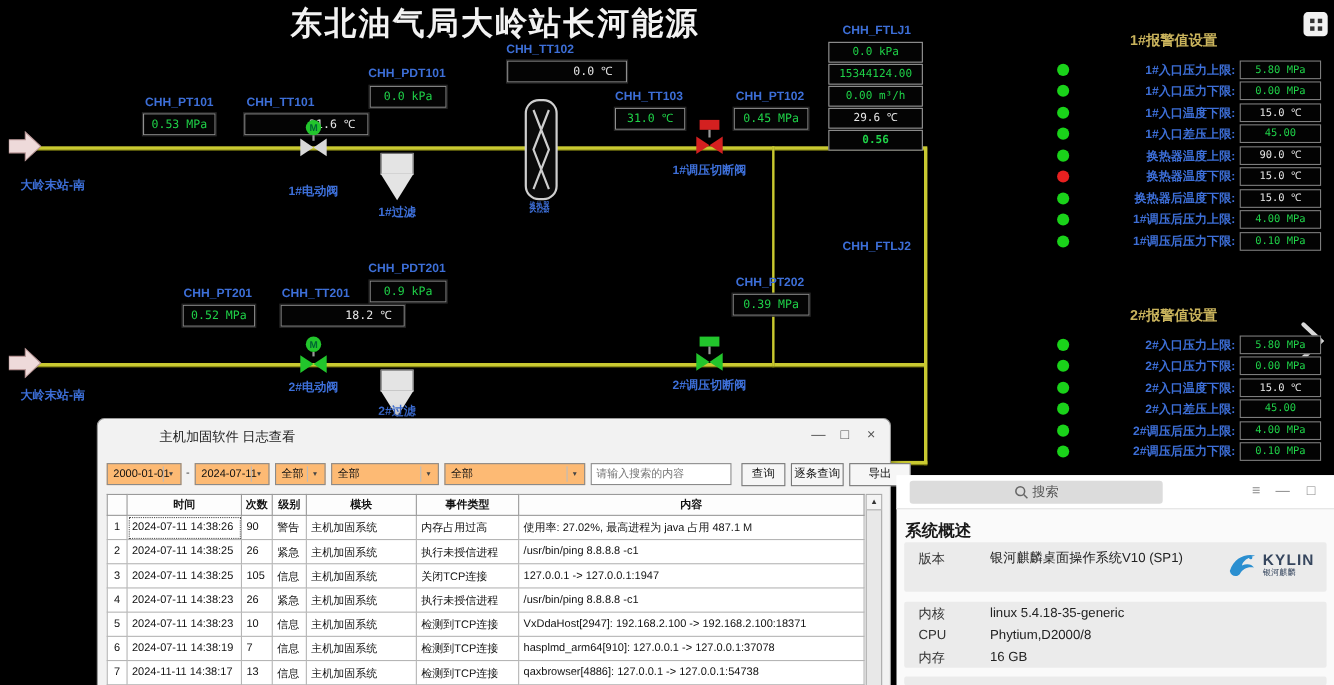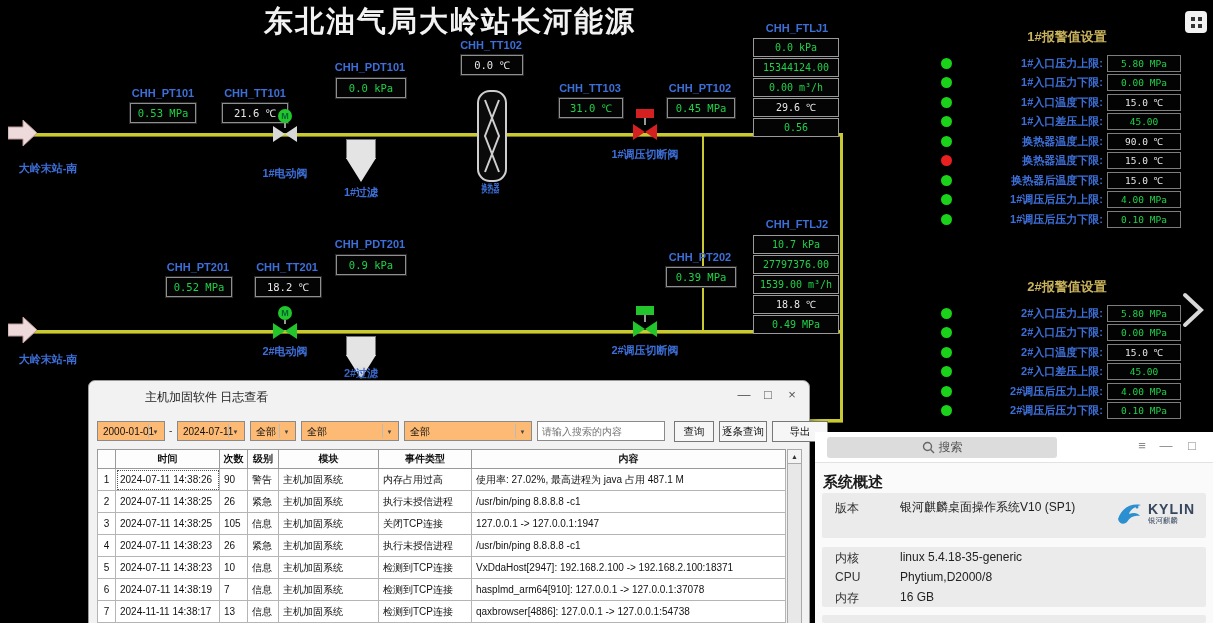--- a/index.html
+++ b/index.html
@@ -5,21 +5,21 @@
   html,body{margin:0;padding:0;background:#222;}
   #stage{position:relative;width:1213px;height:623px;background:#000;overflow:hidden;
          font-family:"Liberation Sans",sans-serif;}
   
   .scada-title{position:absolute;left:150px;top:2px;width:600px;text-align:center;
     color:#f2f2f2;font-size:29px;font-weight:bold;letter-spacing:2px;}
   .pipe{position:absolute;background:#c9c931;box-shadow:0 1px 0 #7a7a10;}
   .lbl{position:absolute;color:#3d6fd8;font-weight:bold;font-size:11px;text-align:center;}
   .vbox{position:absolute;height:18px;line-height:18px;background:#040404;border:1px solid #8f8f8f;
     outline:1px solid #2a2a2a;font-family:"DejaVu Sans Mono",monospace;font-size:10.5px;text-align:center;}
-  .g{color:#1fd148;} .w{color:#e6e6e6;}
+  .g{color:#1fd148;} .w{color:#e6e6e6;padding-left:47px;}
   .arrow-icon{position:absolute;}
   .bowtie{position:absolute;width:24px;height:16px;}
   .bowtie .t{position:absolute;width:0;height:0;border-top:8px solid transparent;border-bottom:8px solid transparent;}
   .bowtie .tl{left:0;border-left:12px solid #d8d8d8;}
   .bowtie .tr{right:0;border-right:12px solid #d8d8d8;}
   .bowtie.green .tl{border-left-color:#22c52c;} .bowtie.green .tr{border-right-color:#22c52c;}
   .bowtie.red .tl{border-left-color:#d42020;} .bowtie.red .tr{border-right-color:#d42020;}
   .mcircle{position:absolute;width:14px;height:14px;border-radius:50%;background:#22c52c;
     color:#063;font-size:9px;font-weight:bold;text-align:center;line-height:14px;}
   .actbox{position:absolute;width:18px;height:9px;}
@@ -27,21 +27,21 @@
   .stem{position:absolute;width:2px;background:#999;}
   .filter-body{position:absolute;width:28px;height:18px;background:#e4e4e4;border:1px solid #777;}
   .filter-cone{position:absolute;width:0;height:0;border-left:15px solid transparent;
     border-right:15px solid transparent;border-top:24px solid #e4e4e4;}
   .vessel{position:absolute;width:26px;height:88px;border:2px solid #cfcfcf;border-radius:13px;background:#0a0a0a;}
   .ftlj-col{position:absolute;width:86px;}
   .ftlj-col .cell{height:17px;line-height:17px;border:1px solid #9a9a9a;background:#040404;margin-bottom:1px;
     font-family:"DejaVu Sans Mono",monospace;font-size:10px;text-align:center;}
   .alarm{position:absolute;width:268px;}
   .alarm h3{margin:0 0 9px 0;text-align:center;font-size:13px;color:#c9b35c;font-weight:bold;}
-  .alarm-row{display:flex;align-items:center;height:16.5px;margin-bottom:3px;}
+  .alarm-row{display:flex;align-items:center;height:16.5px;margin-bottom:3px;justify-content:flex-end;}
   .dot{width:11px;height:11px;border-radius:50%;margin:0 8px 0 8px;flex:0 0 11px;}
   .alabel{flex:0 0 143px;text-align:right;color:#3d6fd8;font-weight:bold;font-size:11px;}
   .abox{flex:0 0 72px;margin-left:4px;height:15px;line-height:15px;border:1px solid #7d7d7d;background:#030303;
     font-family:"DejaVu Sans Mono",monospace;font-size:9.5px;text-align:center;}
   .grid-icon{position:absolute;left:1185px;top:11px;width:22px;height:22px;background:#f2f2f2;border-radius:4px;
     display:grid;grid-template-columns:4px 4px;grid-gap:3px;justify-content:center;align-content:center;cursor:pointer;}
   .grid-icon i{width:4px;height:4px;background:#333;}
   .chev{position:absolute;left:1182px;top:292px;cursor:pointer;}
   
   #logwin{position:absolute;left:88px;top:380px;width:720px;height:243px;background:#f2f2f2;
@@ -164,21 +164,21 @@
   <div class="lbl" style="left:663px;top:82px;width:74px">CHH_PT102</div>
   <div class="vbox g" style="left:667px;top:98px;width:66px">0.45 MPa</div>
 
   <div class="lbl" style="left:755px;top:22px;width:84px">CHH_FTLJ1</div>
   <div class="ftlj-col" style="left:753px;top:38px">
 
   <div class="cell" style="color: rgb(31, 209, 72);">0.0 kPa</div>
       <div class="cell" style="color: rgb(31, 209, 72);">15344124.00</div>
       <div class="cell" style="color: rgb(31, 209, 72);">0.00 m³/h</div>
       <div class="cell" style="color: rgb(230, 230, 230);">29.6 ℃</div>
-      <div class="cell" style="color: rgb(31, 209, 72);">0.56</div>
+      <div class="cell" style="color: rgb(31, 209, 72); font-weight: bold;">0.56</div>
     </div>
 
   <div class="lbl" style="left:163px;top:261px;width:70px">CHH_PT201</div>
   <div class="vbox g" style="left:166px;top:277px;width:64px">0.52 MPa</div>
   <div class="lbl" style="left:252px;top:261px;width:70px">CHH_TT201</div>
   <div class="vbox w" style="left:255px;top:277px;width:64px">18.2 ℃</div>
 
   <div class="mcircle" style="left:278px;top:306px">M</div>
   <div class="stem" style="left:284px;top:320px;height:4px"></div>
   <div class="bowtie green" style="left:273px;top:323px">
@@ -198,28 +198,20 @@
   <div class="bowtie green" style="left:633px;top:321px">
       <span class="t tl"></span>
       <span class="t tr"></span>
     </div>
   <div class="lbl" style="left:600px;top:343px;width:90px">2#调压切断阀</div>
 
   <div class="lbl" style="left:662px;top:251px;width:76px">CHH_PT202</div>
   <div class="vbox g" style="left:666px;top:267px;width:68px">0.39 MPa</div>
 
   <div class="lbl" style="left:755px;top:218px;width:84px">CHH_FTLJ2</div>
-  <div class="ftlj-col" style="left:753px;top:235px">
-
-  <div class="cell" style="color: rgb(31, 209, 72);">10.7 kPa</div>
-      <div class="cell" style="color: rgb(31, 209, 72);">27797376.00</div>
-      <div class="cell" style="color: rgb(31, 209, 72);">1539.00 m³/h</div>
-      <div class="cell" style="color: rgb(230, 230, 230);">18.8 ℃</div>
-      <div class="cell" style="color: rgb(31, 209, 72);">0.49 MPa</div>
-    </div>
 
   <div class="alarm" style="left:933px;top:28px">
     <h3>1#报警值设置</h3>
     <div>
 
         <div class="alarm-row">
           <span class="dot" style="background: rgb(26, 210, 26);"></span>
           <span class="alabel">1#入口压力上限:</span>
           <span class="abox" style="color: rgb(31, 209, 72);">5.80 MPa</span>
         </div>

